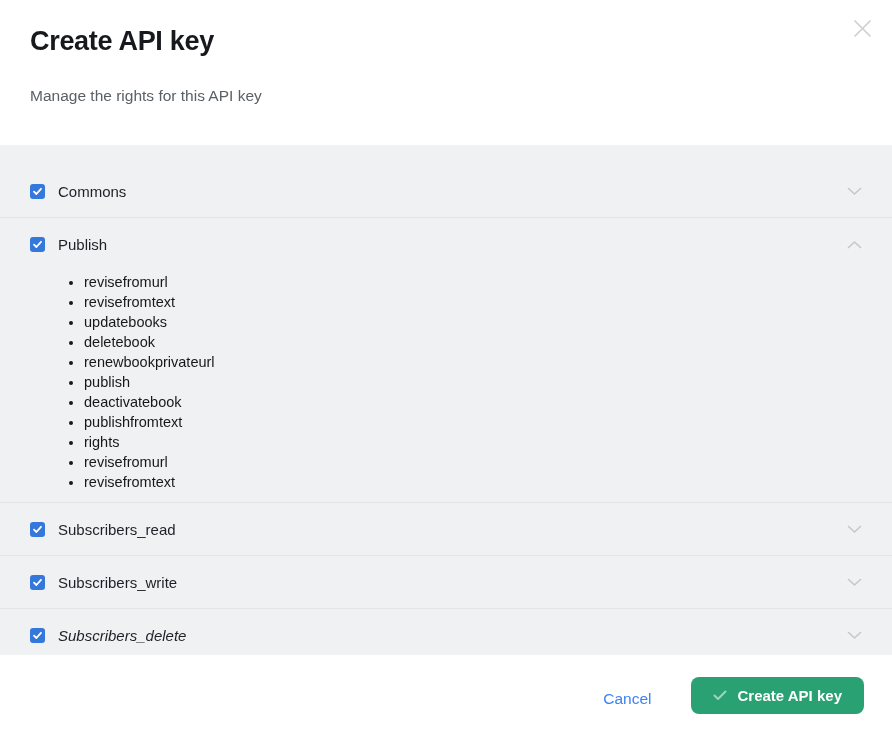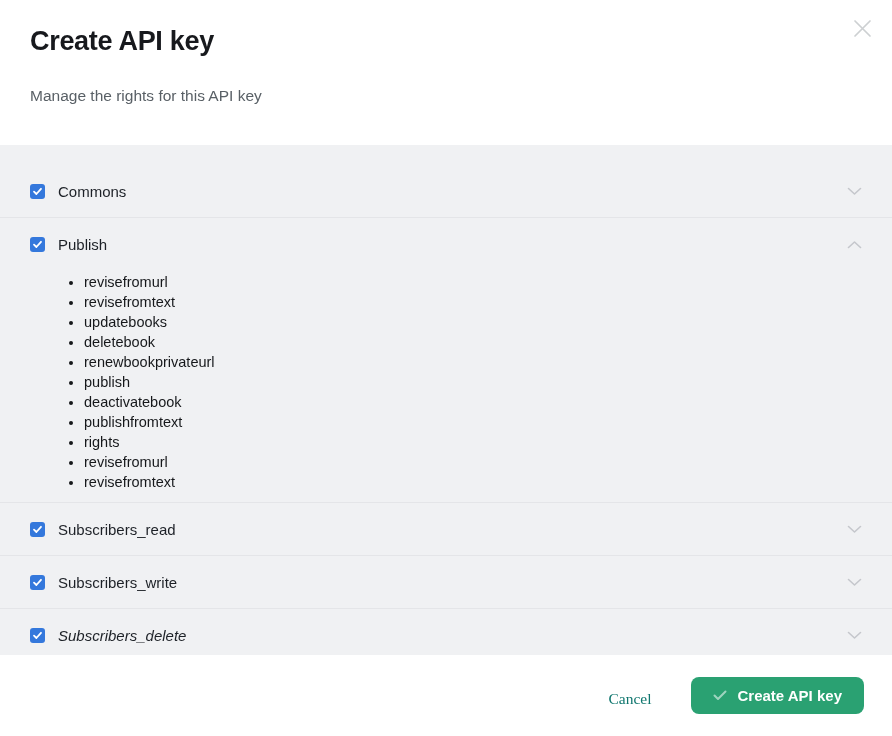--- a/index.html
+++ b/index.html
@@ -103,23 +103,23 @@
     background: #ffffff;
     display: flex;
     align-items: center;
     justify-content: flex-end;
     padding: 0 28px;
     gap: 40px;
   }
   .cancel-btn {
     background: none;
     border: none;
-    font-family: Liberation Serif, serif;
+    font-family: Liberation Sans, sans-serif;
     font-size: 15.5px;
-    color: #0f766e;
+    color: #3b82f6;
     cursor: pointer;
     margin-top: 6px;
   }
   .submit-btn {
     display: inline-flex;
     align-items: center;
     gap: 10px;
     height: 37px;
     padding: 0 22px;
     border: none;

